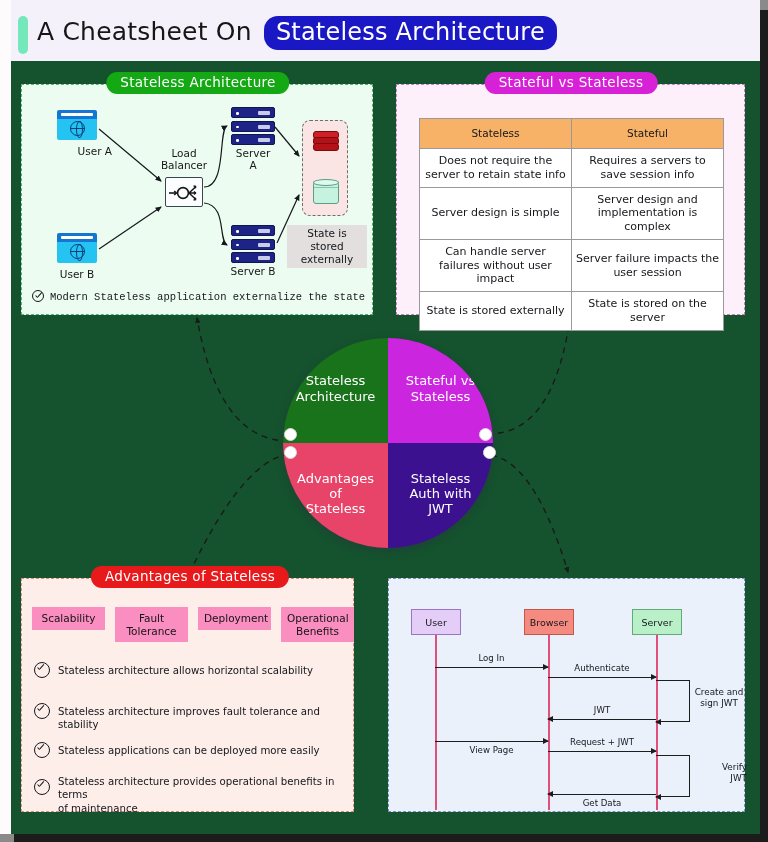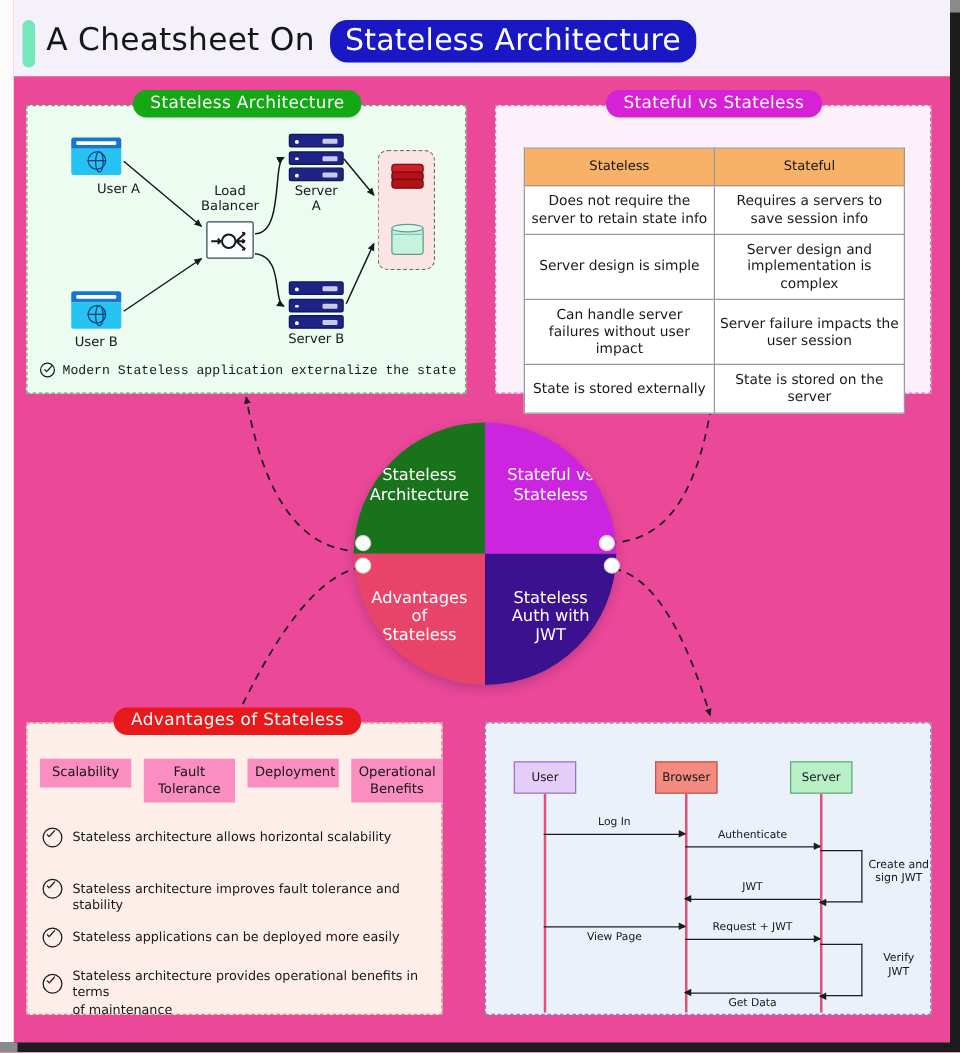--- a/index.html
+++ b/index.html
@@ -6,21 +6,21 @@
   * { box-sizing: border-box; margin: 0; padding: 0; }
   html, body {
     width: 768px; height: 842px;
     font-family: "DejaVu Sans", sans-serif;
     background: #ffffff;
     overflow: hidden;
   }
   #page {
     position: relative;
     width: 768px; height: 842px;
-    background: #ec4899;
+    background: #14532d;
     overflow: hidden;
   }
   
   .scroll-right {
     position: absolute; right: 0; top: 0; width: 8px; height: 836px;
     background: #1c1c1c;
   }
   .scroll-right-thumb {
     position: absolute; right: 0; top: 0; width: 8px; height: 10px;
     background: #8a8a8a;
@@ -359,20 +359,22 @@
         <u></u>
           <u></u>
           <u></u>
       </div>
       <div class="db-ico" style="left:10px;top:58px;">
         <div class="cyl"></div>
           <div class="top"></div>
           <div class="mid"></div>
       </div>
     </div>
+    <div class="note-chip" style="left:265px;top:140px;width:80px;">State is stored
+externally</div>
 
     <svg style="position:absolute;left:0;top:0;width:352px;height:231px;">
       <defs>
         <marker id="ah2" markerWidth="7" markerHeight="7" refX="5.4" refY="3.2" orient="auto" markerUnits="userSpaceOnUse">
           <path d="M0,0.4 L6.4,3.2 L0,6 z" fill="#15181c"></path>
         </marker>
       </defs>
       <path d="M77,44 L139,96" fill="none" stroke="#15181c" stroke-width="1.2" marker-end="url(#ah2)"></path>
       <path d="M77,164 L139,122" fill="none" stroke="#15181c" stroke-width="1.2" marker-end="url(#ah2)"></path>
       <path d="M182,102 C205,102 196,45 205,41" fill="none" stroke="#15181c" stroke-width="1.2" marker-end="url(#ah2)"></path>
@@ -465,21 +467,21 @@
     <div class="seq-msg" style="left:159px;top:158px;width:108px;">Request + JWT</div>
 
     <div class="seq-arrow left" style="left:159px;top:215px;width:108px;"></div>
     <div class="seq-msg" style="left:159px;top:219px;width:108px;">Get Data</div>
 
     <div class="self-loop" style="left:267px;top:101px;"></div>
     <div class="seq-note" style="left:302px;top:108px;width:56px;">Create and
 sign JWT</div>
 
     <div .class="self-loop" class="self-loop" style="left:267px;top:176px;"></div>
-    <div class="seq-note" style="left:302px;top:183px;width:56px;">Verify
+    <div class="seq-note" style="left:302px;top:183px;width:56px;text-align:right;">Verify
 JWT</div>
   </div>
 
   <div id="wheel">
     <div class="quad" id="q-tl">
       <span>Stateless
 Architecture</span>
     </div>
     <div class="quad" id="q-tr">
       <span>Stateful vs

